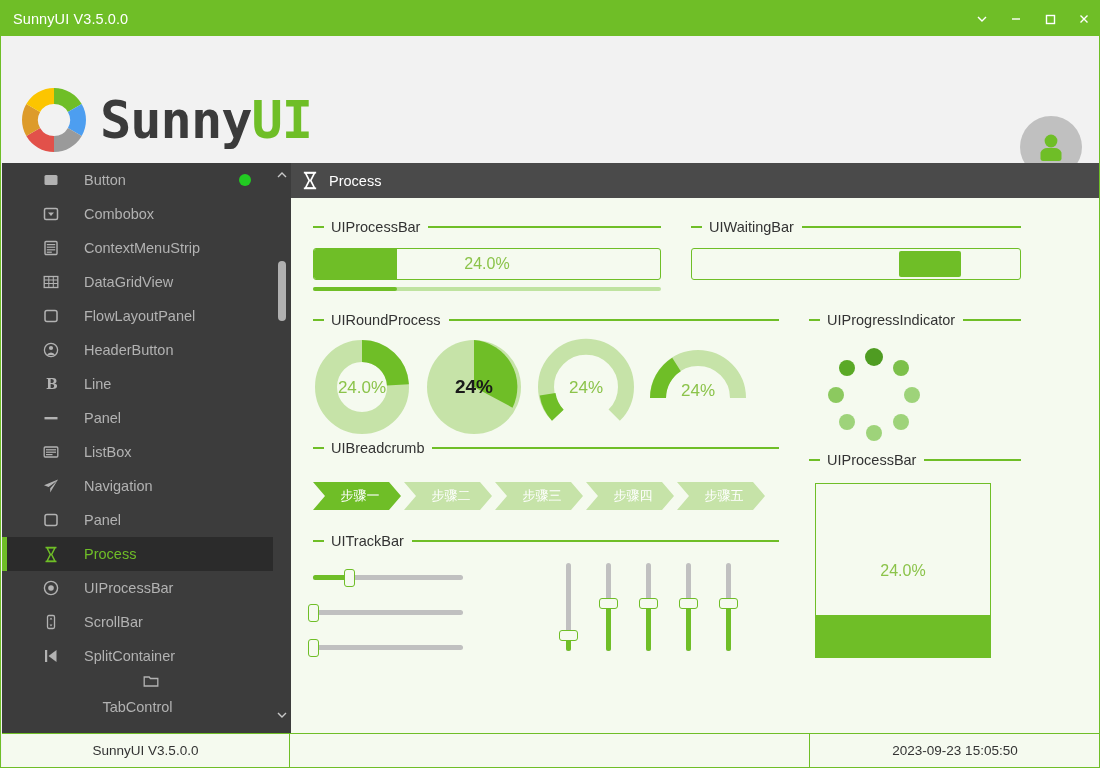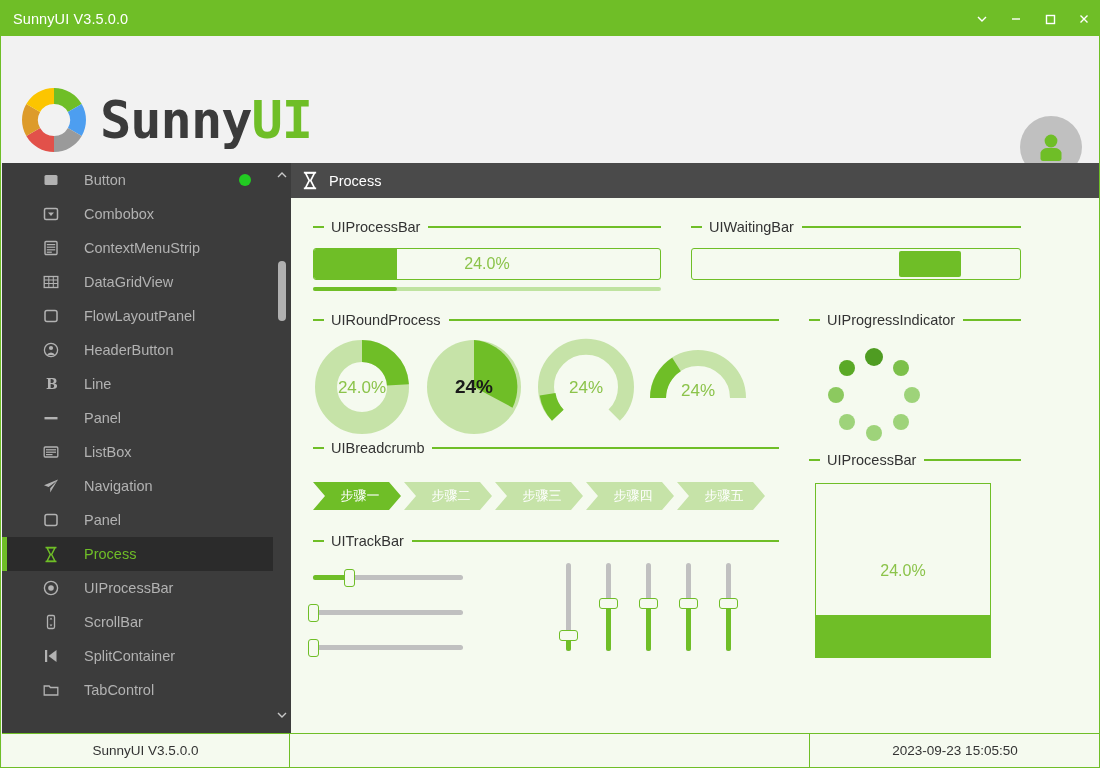--- a/index.html
+++ b/index.html
@@ -505,21 +505,21 @@
       <div class="side-item" style="height: 34px;">
         <span class="si-icon">
           <svg width="16" height="16" viewBox="0 0 16 16">
               <rect x="2" y="2" width="2.2" height="12" fill="#b2b2b2"></rect>
               <path d="M13.5 2 L5.5 8 L13.5 14 Z" fill="#b2b2b2"></path>
             </svg>
         </span>
         <span>SplitContainer</span>
       </div>
 
-      <div class="side-item" style="height: 34px;">
+      <div class="side-item" style="height: 34px; flex-direction: column;">
         <span class="si-icon">
           <svg width="16" height="16" viewBox="0 0 16 16">
               <path d="M1.2 4 L1.2 13 L14.8 13 L14.8 5.5 L7.4 5.5 L6.2 4 Z" stroke="#b2b2b2" stroke-width="1.3" fill="none"></path>
             </svg>
         </span>
         <span>TabControl</span>
       </div>
     </div>
 
     <div class="side-scroll">

